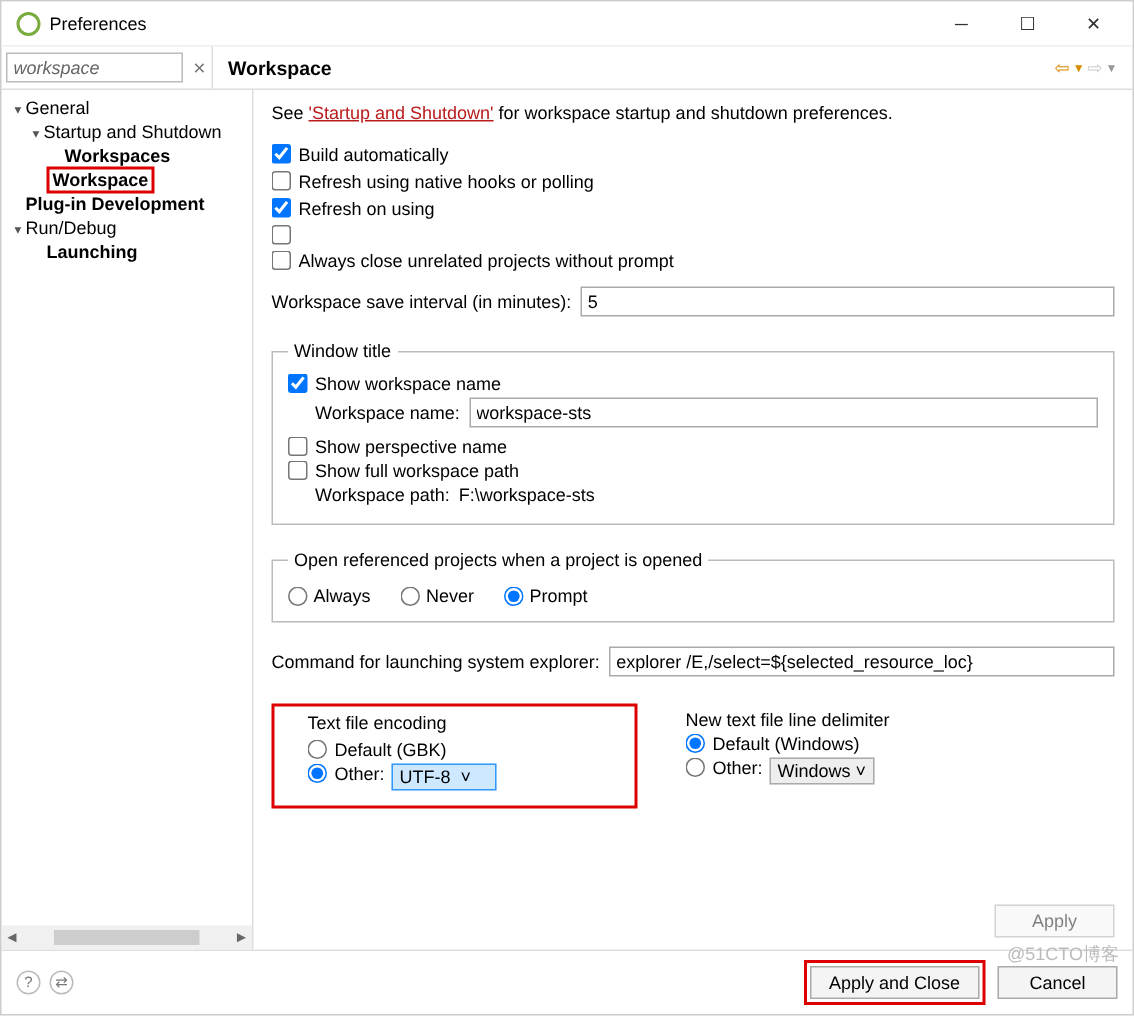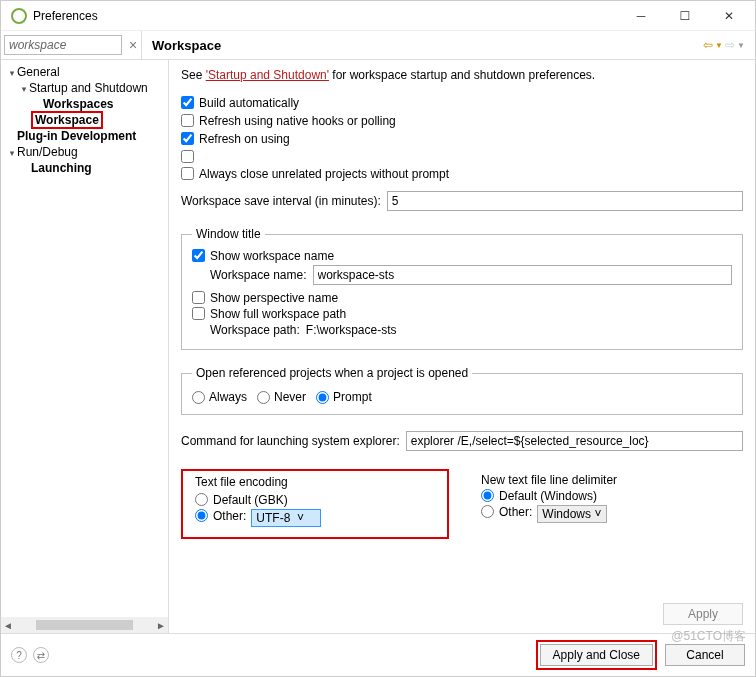--- a/index.html
+++ b/index.html
@@ -26,24 +26,24 @@
 .tree-scroll .thumb { background: #cdcdcd; height: 10px; flex: 0 0 60%; }
 .main { flex: 1; padding: 8px 12px; overflow: hidden; display: flex; flex-direction: column; }
 .intro { margin-bottom: 12px; }
 .intro a { color: #b91c1c; text-decoration: underline; }
 .chk { display: flex; align-items: flex-start; gap: 5px; margin: 2px 0; }
 .chk input[type=checkbox] { width: 13px; height: 13px; }
 .row { display: flex; align-items: center; gap: 6px; margin: 8px 0; }
 .row input[type=text] { border: 1px solid #aaa; height: 20px; padding: 0 4px; font-size: 12px; }
 fieldset { border: 1px solid #bbb; padding: 6px 10px 10px; margin: 8px 0; }
 fieldset legend { padding: 0 4px; }
-.radio-row { display: flex; align-items: center; gap: 10px; margin-top: 4px; }
+.radio-row { display: flex; align-items: center; gap: 20px; margin-top: 4px; }
 .radio-row label { display: flex; align-items: center; gap: 4px; }
 .two-col { display: flex; gap: 24px; margin-top: 10px; }
-.enc-box { border: 2px solid #d00; padding: 4px 12px 8px; width: 268px; }
+.enc-box { border: 2px solid #d00; padding: 4px 22px 8px; width: 244px; }
 .enc-box .g-title { margin-bottom: 4px; }
 .delim-box { padding: 4px 8px 8px; }
 .sel { border: 1px solid #aaa; background: #eee; padding: 1px 4px; font-size: 12px; display: inline-block; min-width: 70px; }
 .sel.highlight { background: #cde8ff; border: 1px solid #3399ff; color: #000; }
 .btn-row-main { margin-top: auto; display: flex; justify-content: flex-end; gap: 6px; padding-top: 8px; }
 .btn { border: 1px solid #aaa; background: #f4f4f4; padding: 3px 12px; font-size: 12px; min-width: 80px; text-align: center; }
 .btn.cut { opacity: 0.5; }
 .footer { border-top: 1px solid #ddd; padding: 6px 10px; display: flex; align-items: center; justify-content: space-between; }
 .footer .help { display: flex; gap: 6px; }
 .footer .help span { color: #777; font-size: 14px; border: 1px solid #bbb; border-radius: 50%; width: 16px; height: 16px; display: flex; align-items: center; justify-content: center; font-size: 10px; }

